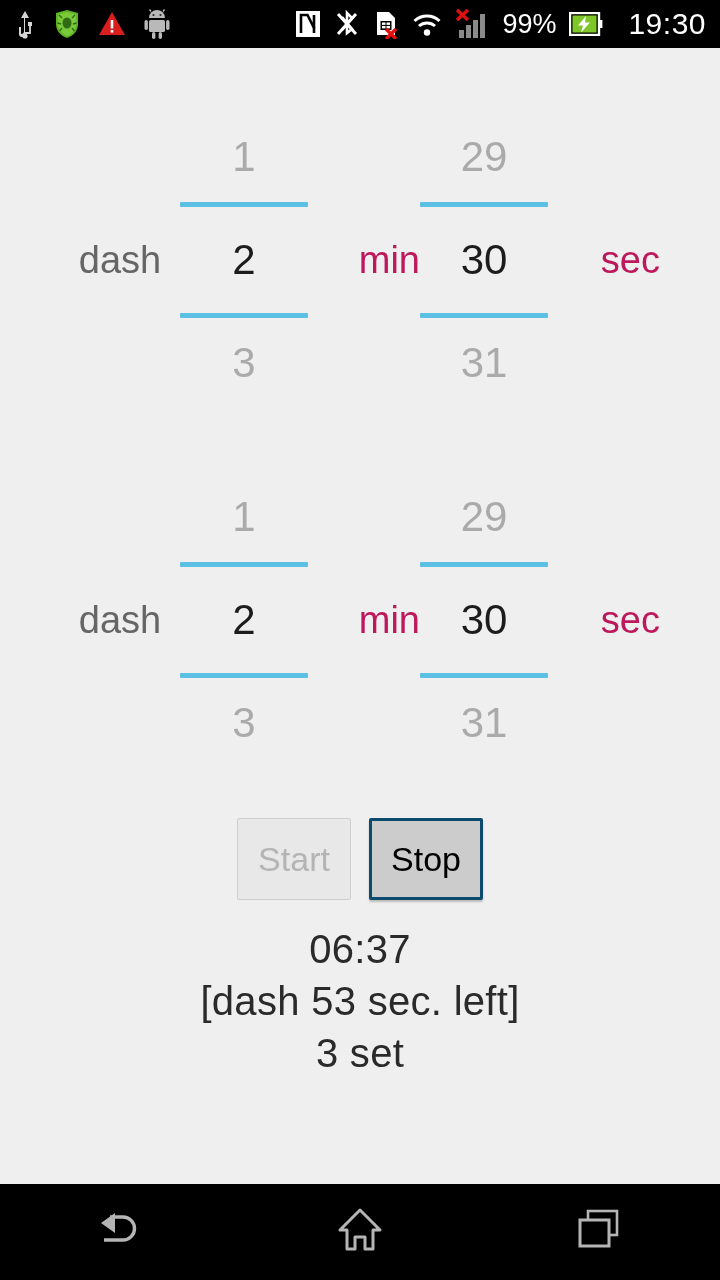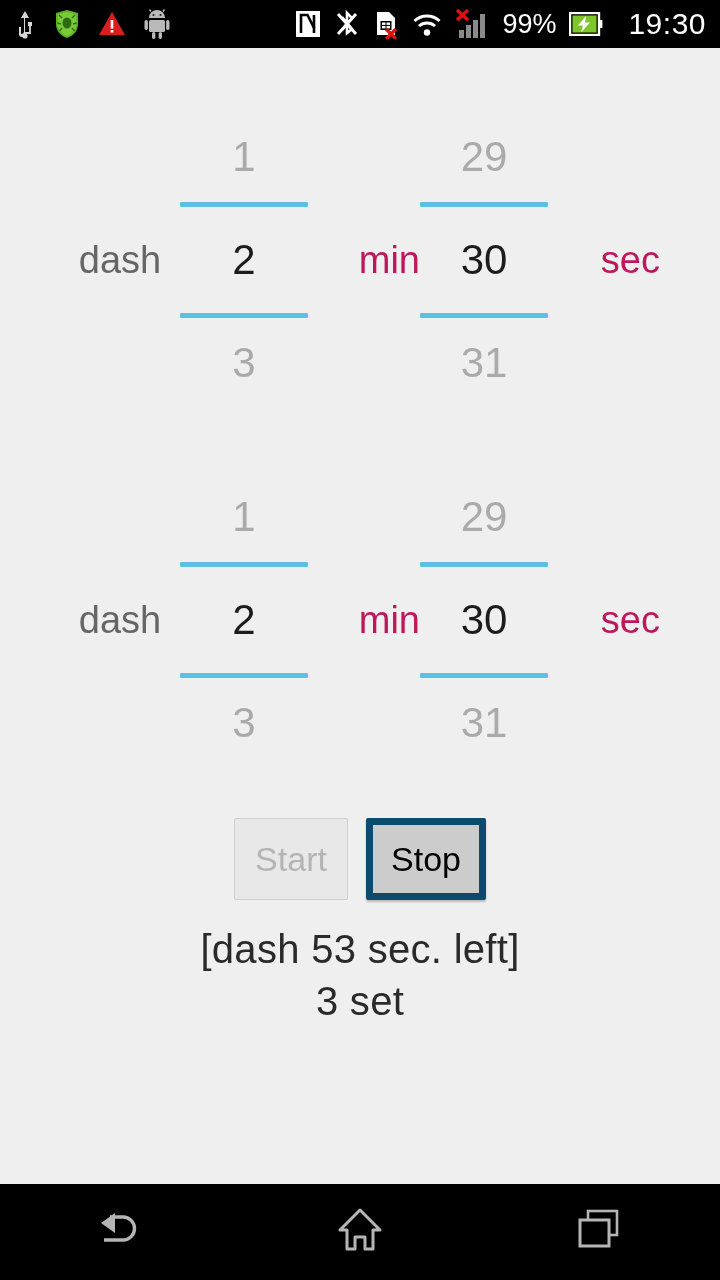--- a/index.html
+++ b/index.html
@@ -161,21 +161,21 @@
     justify-content: center;
     cursor: default;
   }
   .btn-start {
     background: #e8e8e8;
     border: 1px solid #cfcfcf;
     color: #b4b4b4;
   }
   .btn-stop {
     background: #cccccc;
-    border: 7px solid #0c4a6e;
+    border: 3px solid #0c4a6e;
     color: #000000;
     box-shadow: 0 2px 2px rgba(0,0,0,0.22);
   }
 
   
   .readout {
     position: absolute;
     top: 875px;
     left: 0;
     width: 720px;
@@ -369,20 +369,21 @@
 
     <div class="unit-label">sec</div>
   </div>
 
   <div class="button-bar">
     <div class="btn btn-start">Start</div>
     <div class="btn btn-stop">Stop</div>
   </div>
 
   <div class="readout">
+    <div>06:37</div>
     <div>[dash 53 sec. left]</div>
     <div>3 set</div>
   </div>
 </div>
 
 <div class="nav-bar">
 
   <div class="nav-btn">
     <span>
       <svg width="54" height="44" viewBox="0 0 54 44">

